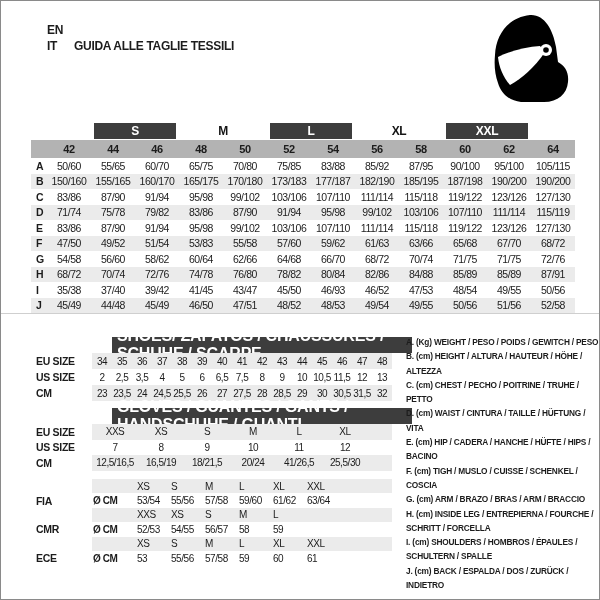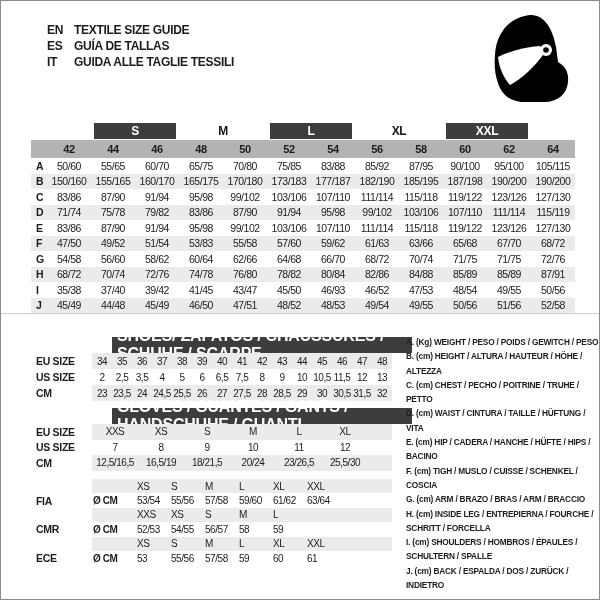--- a/index.html
+++ b/index.html
@@ -60,25 +60,20 @@
   .legend-item { font-size:8.3px; font-weight:700; line-height:14.3px; letter-spacing:-0.2px; }
 </style>
 </head>
 <body>
 
 <div class="page">
 
   <div class="langs" id="langs">
       <div class="lang-row">
         <span class="lang-code">EN</span>
-        <span class="lang-title">TEXTILE SIZE GUIDE</span>
-      </div>
-      <div class="lang-row">
-        <span class="lang-code">ES</span>
-        <span class="lang-title">GUÍA DE TALLAS</span>
       </div>
       <div class="lang-row">
         <span class="lang-code">IT</span>
         <span class="lang-title">GUIDA ALLE TAGLIE TESSILI</span>
       </div>
     </div>
 
   <div class="helmet-logo">
     <svg width="84" height="96" viewBox="0 0 84 96" xmlns="http://www.w3.org/2000/svg">
       <path d="M 42 4 C 22 6 8 22 7 44 C 6 54 7 64 10 72 C 13 82 21 90 33 91 L 56 91 C 70 91 79 83 80 71 C 81 61 77 55 70 51 L 68 36 C 65 18 56 3 42 4 Z" fill="#000000"></path>
@@ -368,21 +363,21 @@
           <div class="fill"></div>
         </div>
       </div>
       <div class="srow">
         <div class="slabel">CM</div>
         <div class="scells shaded">
           <div class="scell gcell">12,5/16,5</div>
           <div class="scell gcell">16,5/19</div>
           <div class="scell gcell">18/21,5</div>
           <div class="scell gcell">20/24</div>
-          <div class="scell gcell">23/26,5</div>
+          <div class="scell gcell">41/26,5</div>
           <div class="scell gcell">25,5/30</div>
           <div class="fill"></div>
           <div class="fill"></div>
         </div>
       </div>
     </div>
   <div class="section helmetsec" id="helmetsec" style="top:478px;">
       <div class="srow">
         <div class="slabel"></div>
         <div class="scells shaded">

